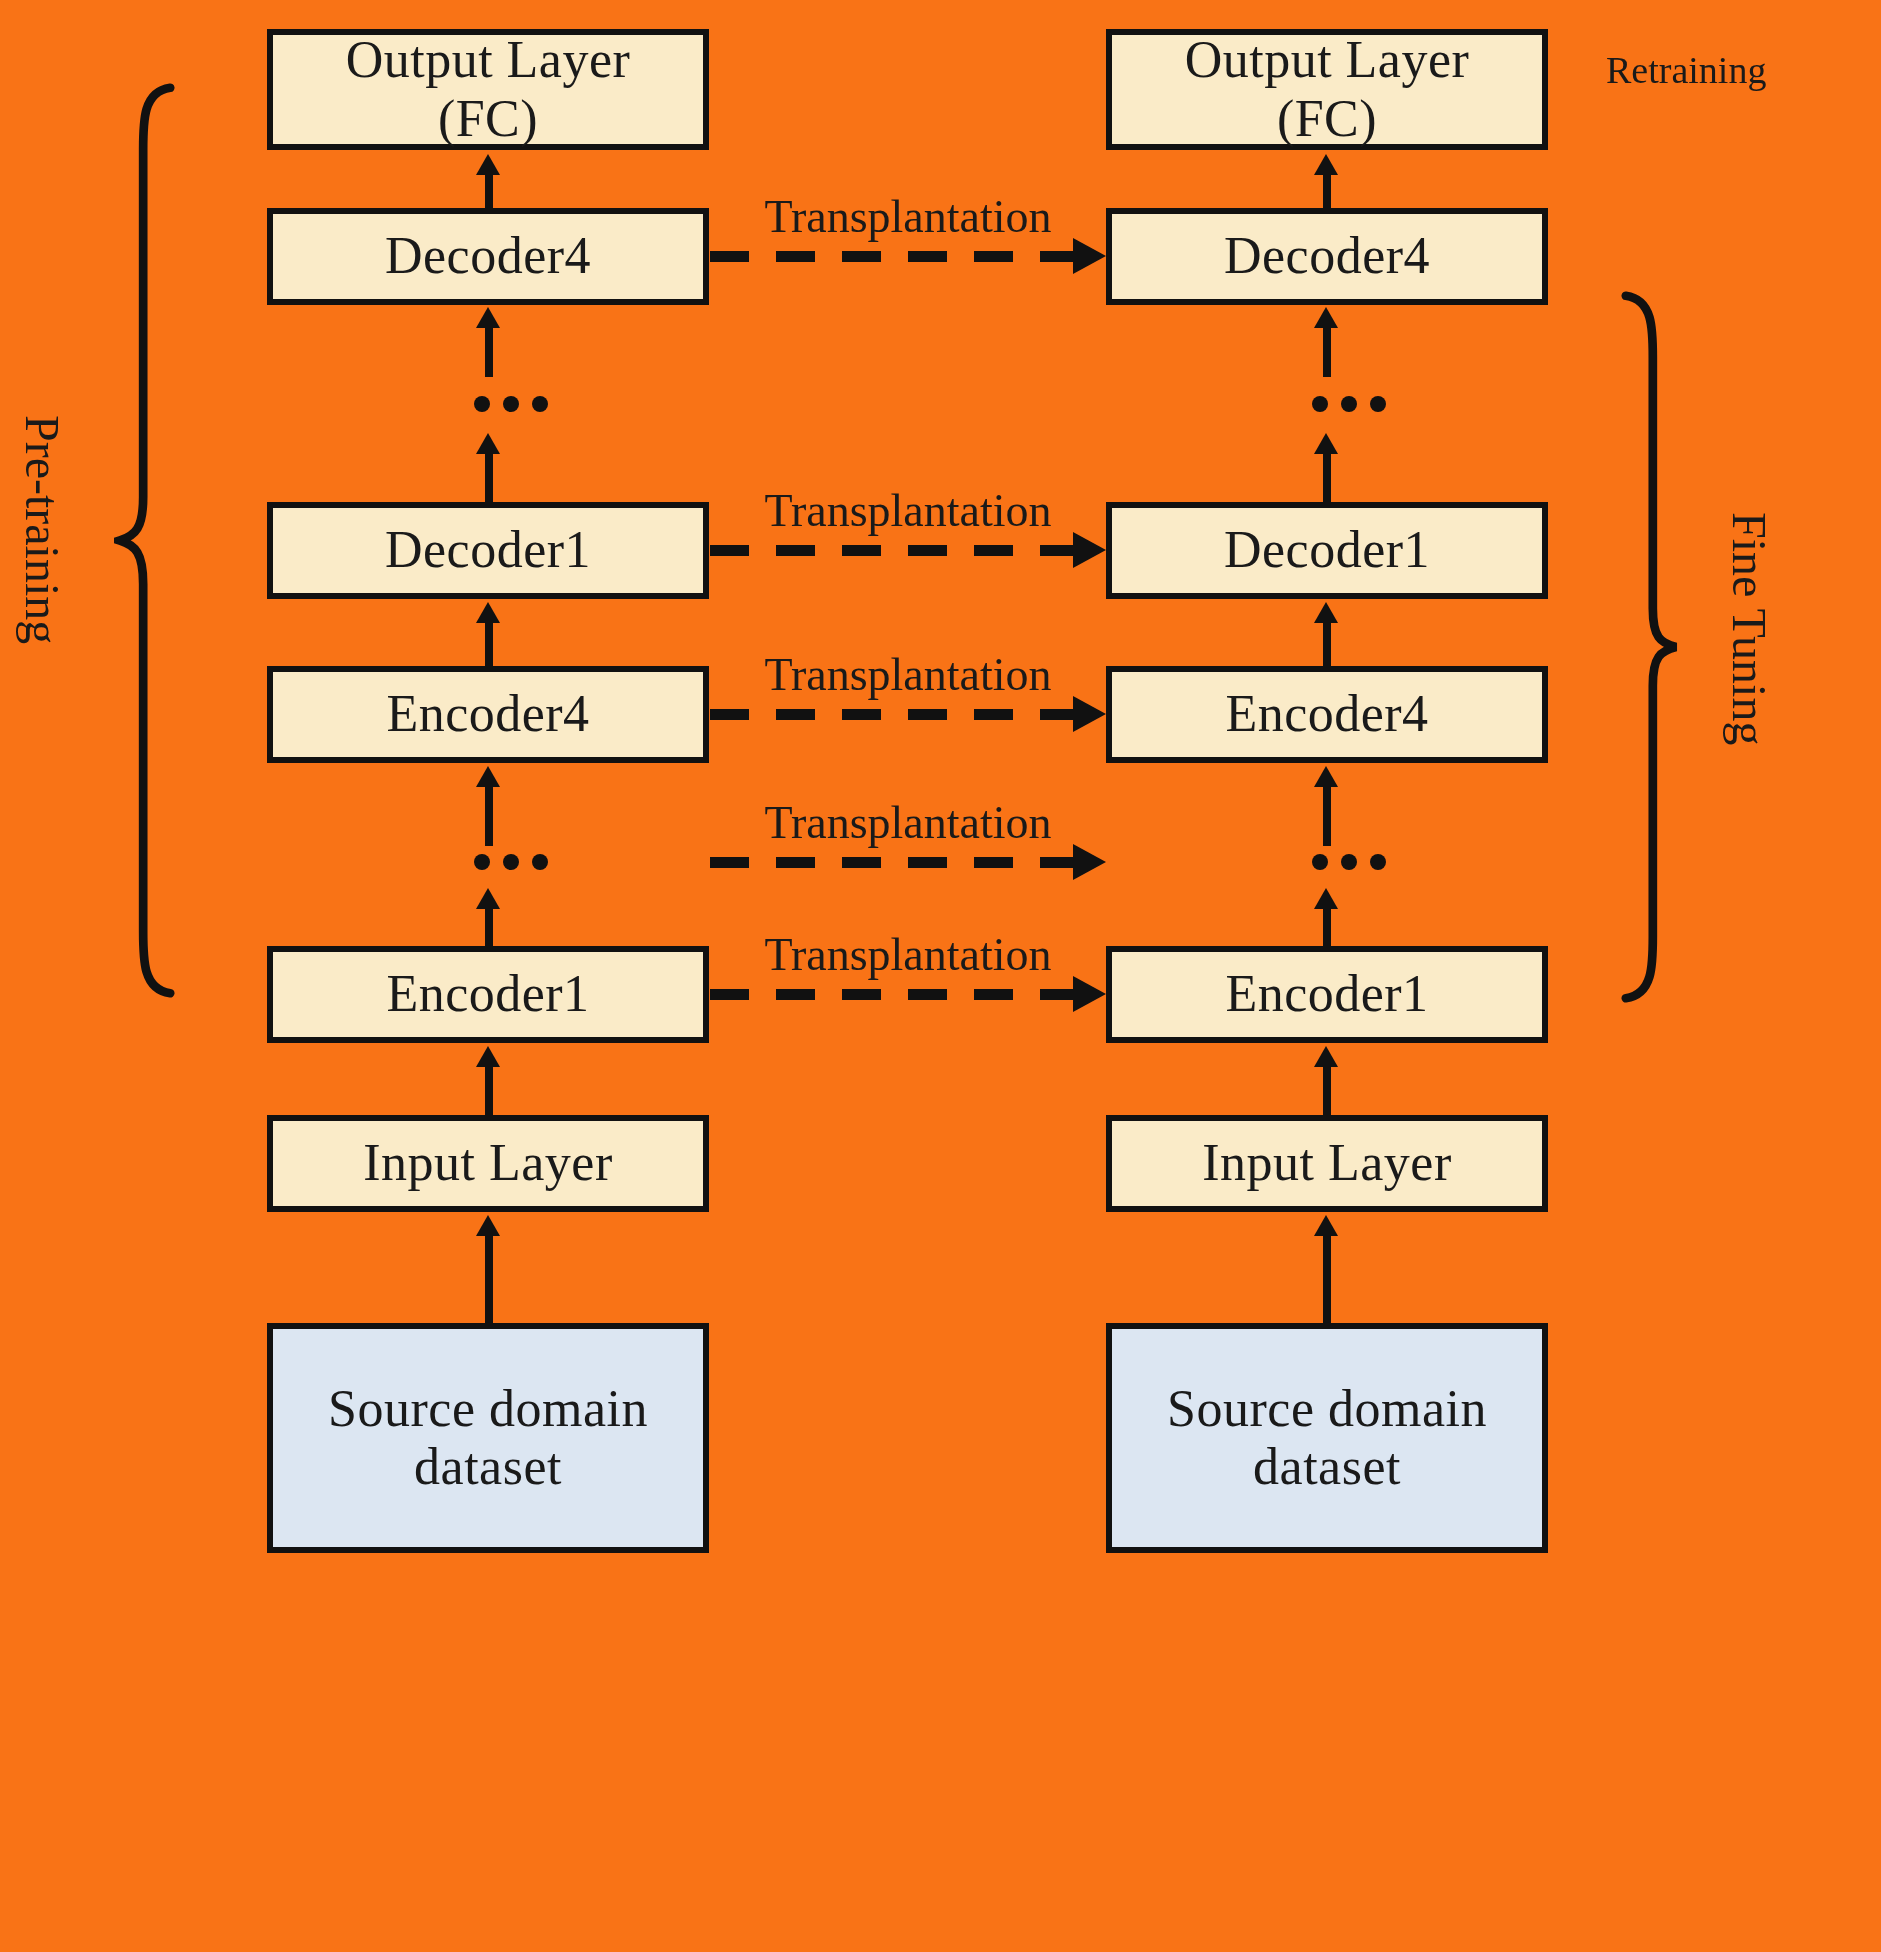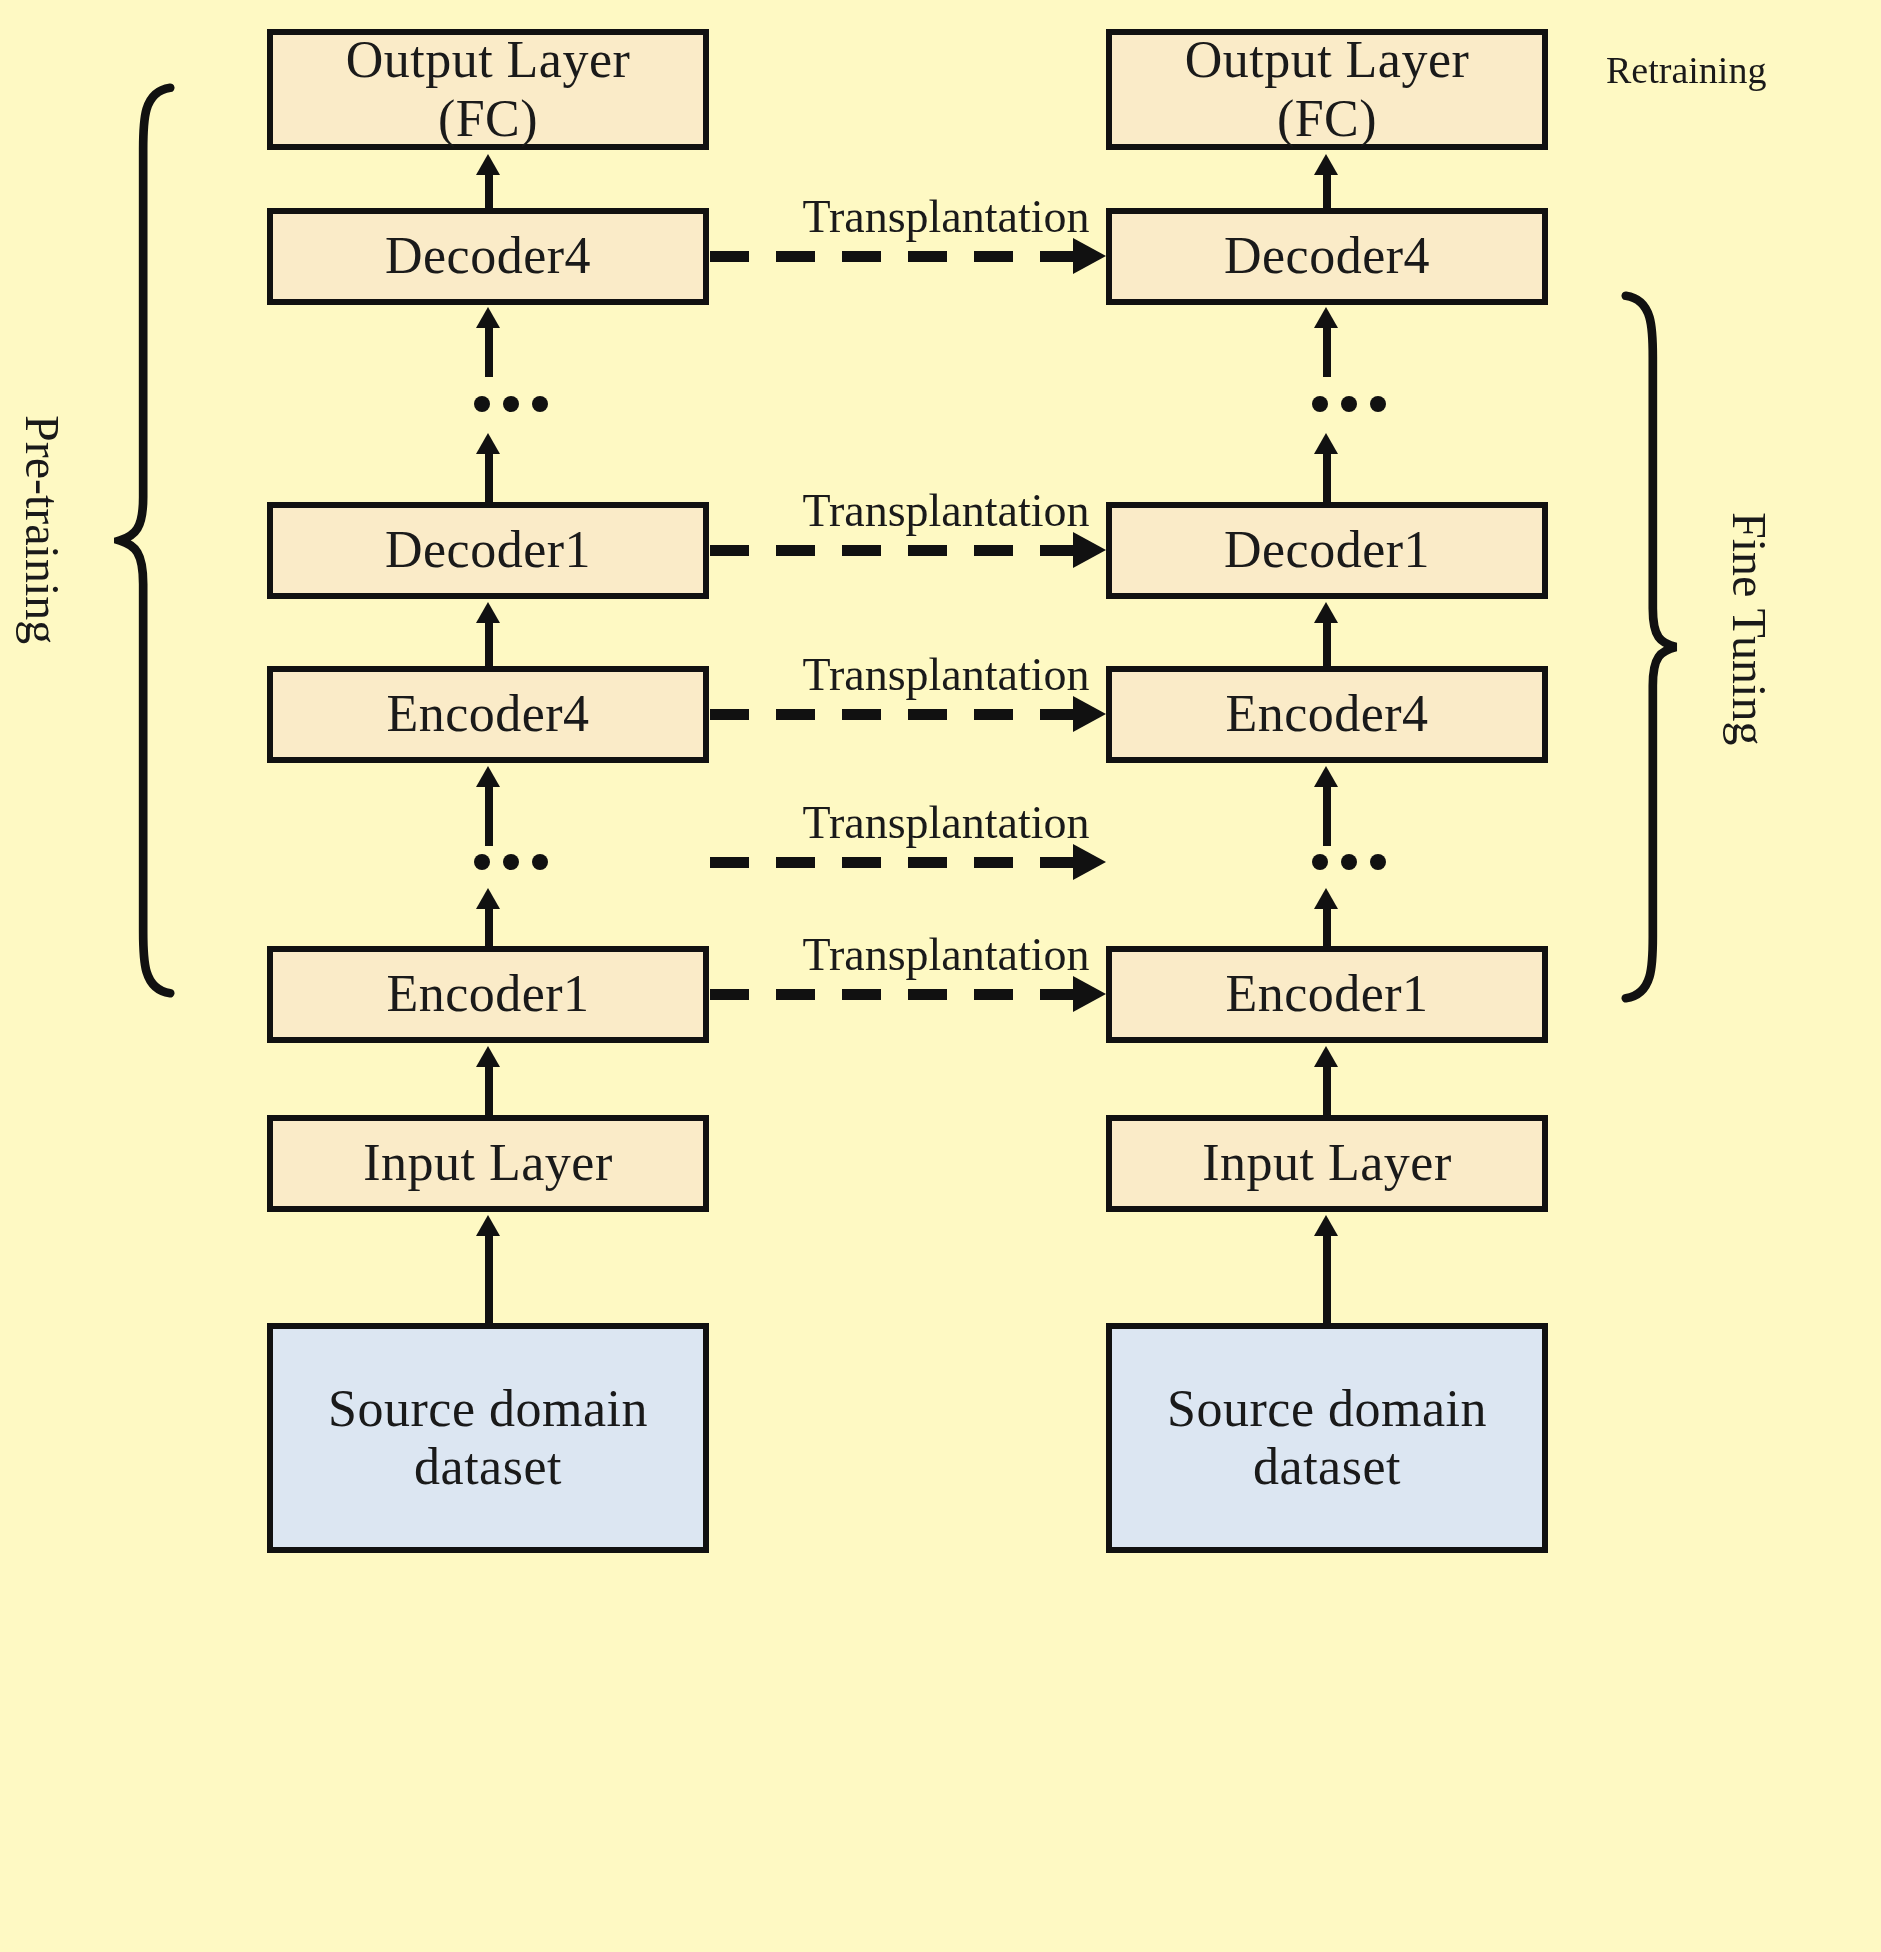--- a/index.html
+++ b/index.html
@@ -4,21 +4,21 @@
 <style>
   html, body {
     margin: 0;
     padding: 0;
     background: #ffffff;
   }
   #stage {
     position: relative;
     width: 1882px;
     height: 1952px;
-    background: #fef9c3;
+    background: #f97316;
     font-family: "Liberation Serif", "DejaVu Serif", serif;
     overflow: hidden;
   }
 
   
   .node {
     position: absolute;
     box-sizing: border-box;
     border: 6.8px solid #111111;
     display: flex;
@@ -79,21 +79,20 @@
     border-left: 33px solid #111111;
   }
   .harrow .hlabel {
     position: absolute;
     bottom: 13.5px;
     width: 100%;
     text-align: center;
     font-size: 46px;
     color: #1a1a1a;
     white-space: nowrap;
-    padding-left: 38px;
   }
 
   
   .dots {
     position: absolute;
     display: flex;
     gap: 12.6px;
     align-items: center;
   }
   .dots i {

